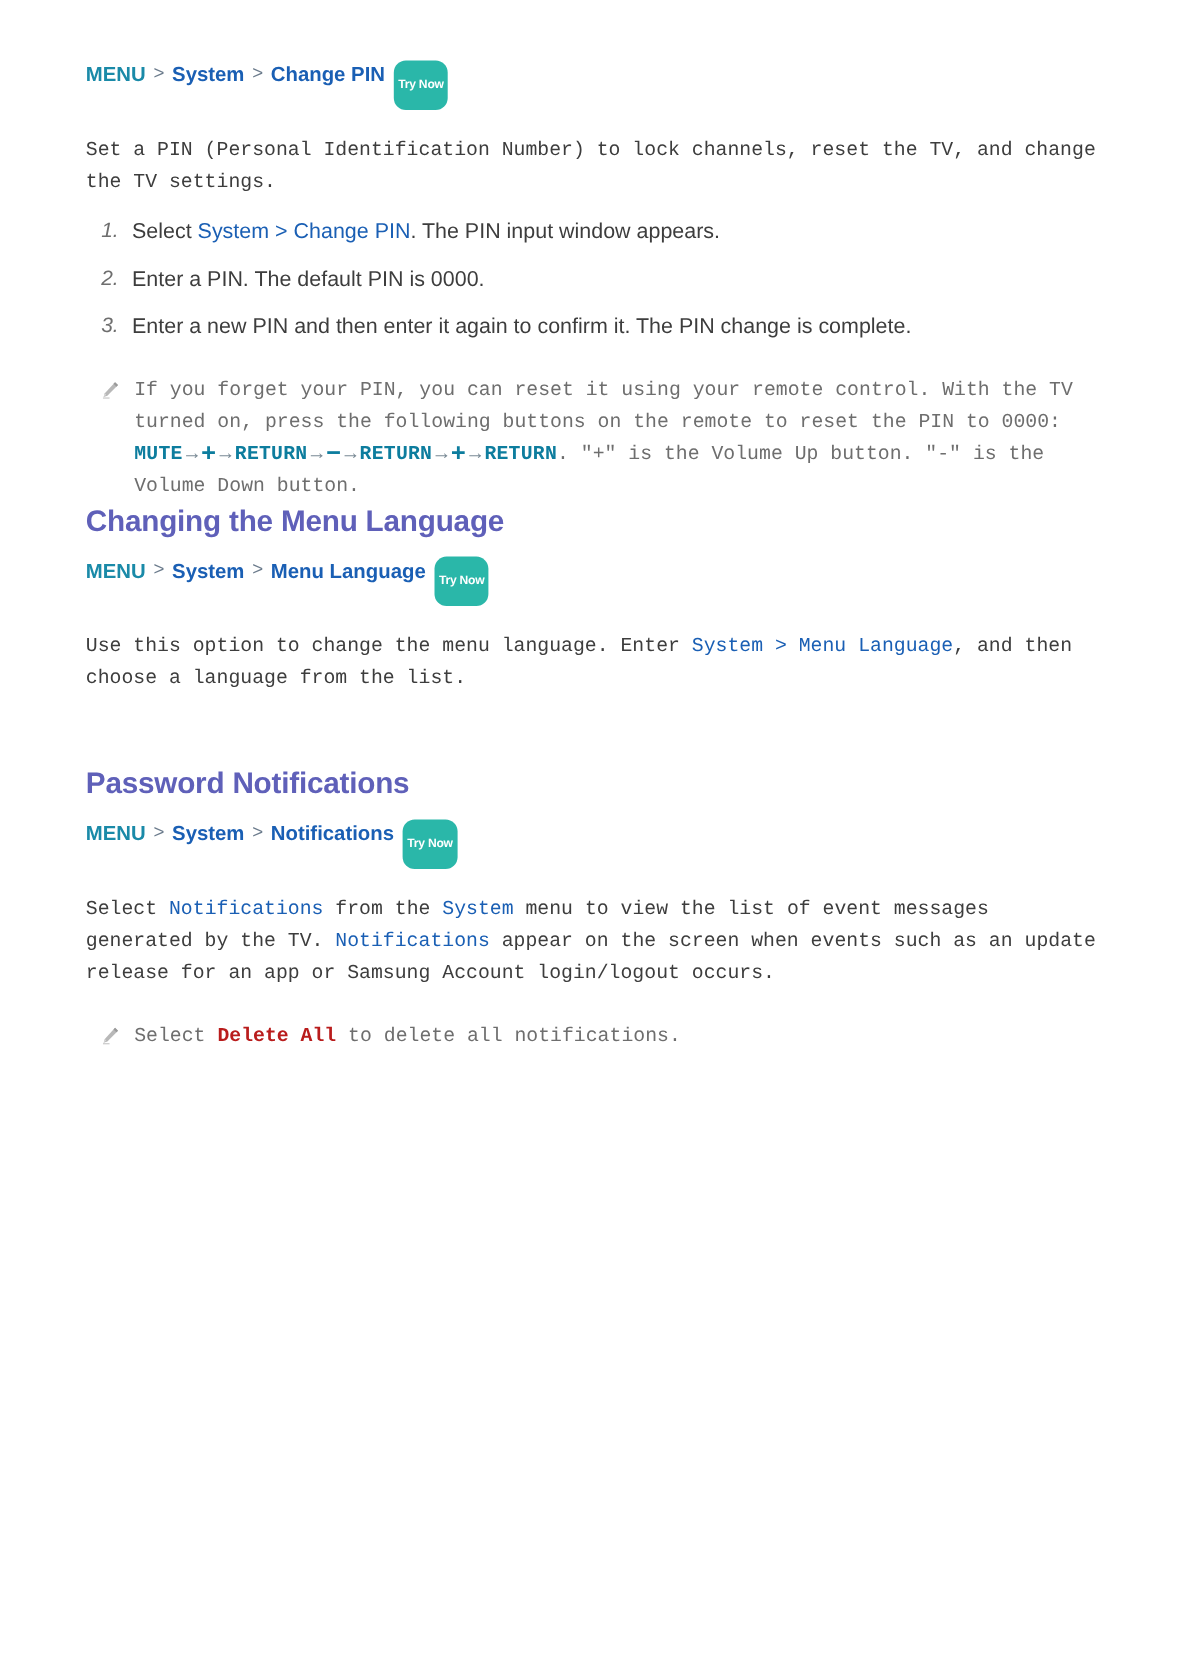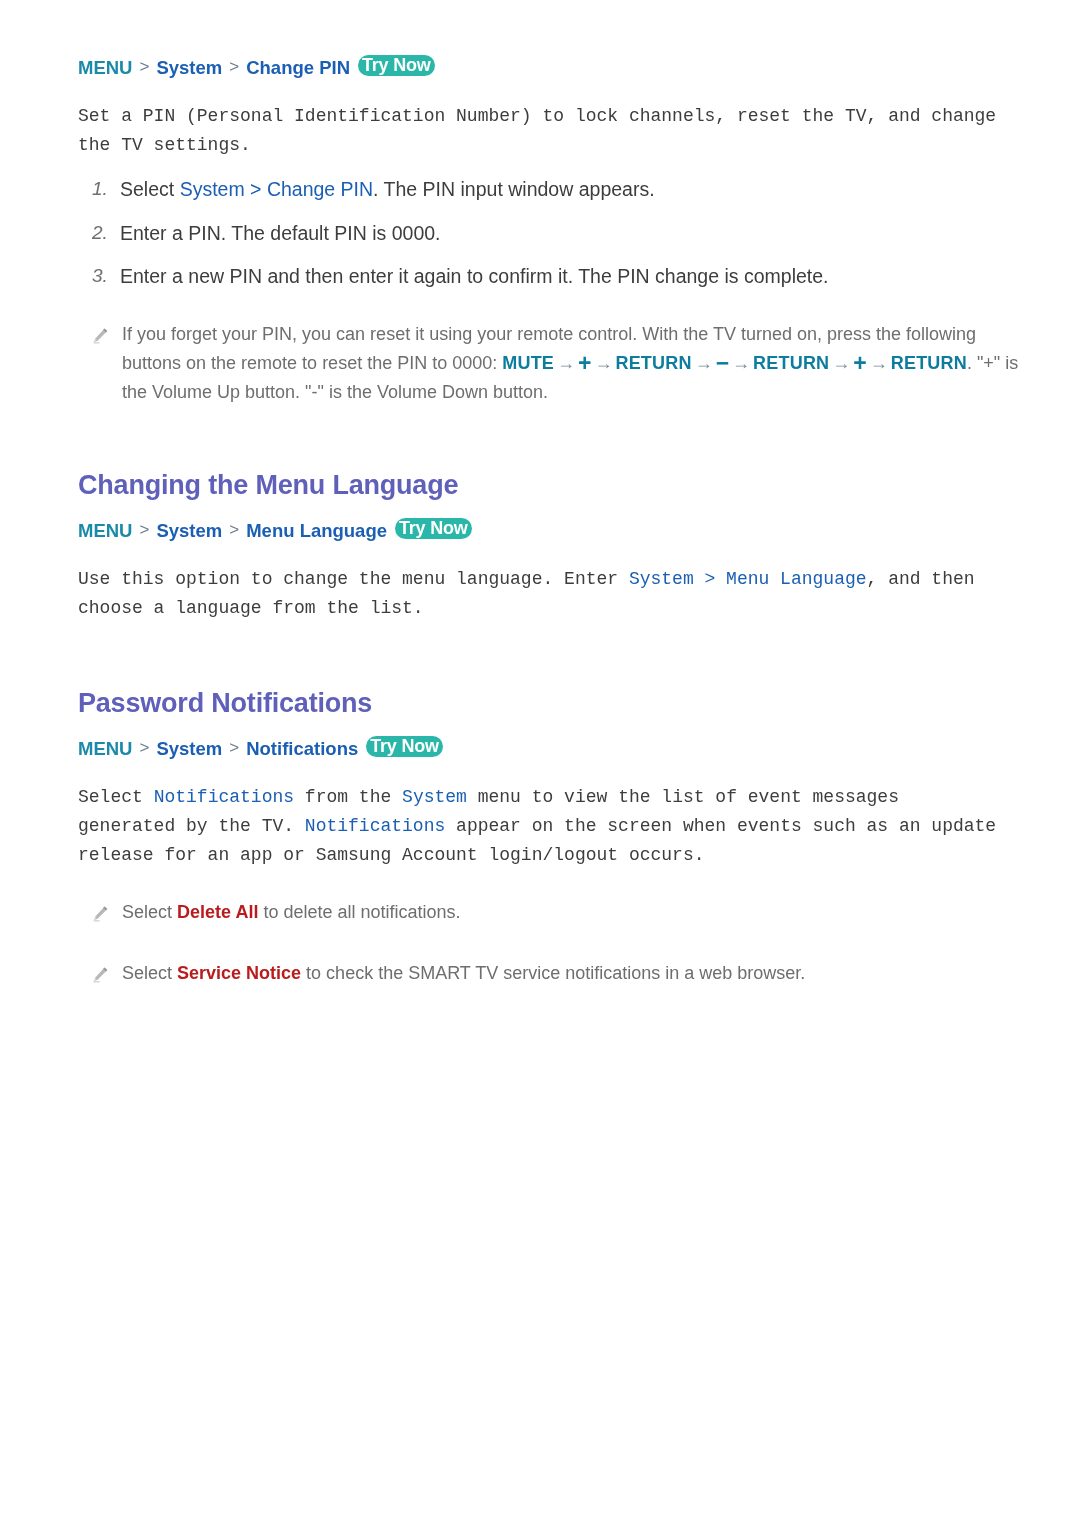--- a/index.html
+++ b/index.html
@@ -39,21 +39,21 @@
   }
   .section-heading {
     font-size: 27px;
     font-weight: bold;
     color: #5f60b9;
     letter-spacing: -0.2px;
     margin: 0;
     line-height: 1.2;
   }
   .sec-1 { margin-top: 56px; }
-  .sec-2 { margin-top: 62px; }
+  .sec-2 { }
   .sec-3 { margin-top: 64px; }
 
   
   .path {
     margin-top: 17px;
     font-size: 18.5px;
     font-weight: bold;
     line-height: 1.3;
     white-space: nowrap;
     display: flex;
@@ -65,25 +65,25 @@
     font-weight: normal;
     margin: 0 7px;
     font-size: 17px;
   }
   .path .item { color: #1a5fb4; }
   .trynow {
     display: inline-block;
     background: #2ab7a9;
     color: #ffffff;
     border-radius: 11px;
-    font-size: 18px;
+    font-size: 11px;
     font-weight: bold;
     line-height: 21px;
     height: 21px;
-    padding: 0 4px;
+    padding: 12px 4px;
     margin-left: 8px;
     letter-spacing: -0.2px;
     position: relative;
     top: -1px;
   }
 
   
   .body-text {
     font-size: 18px;
     color: #3d3d3d;
@@ -120,20 +120,21 @@
   .olist .txt { flex: 1 1 auto; }
 
   
   .notes { margin-top: 20px; }
   .note {
     display: flex;
     margin-top: 28px;
     font-size: 18px;
     line-height: 1.62;
     color: #6e6e6e;
+    font-family: Liberation Mono, monospace;
   }
   .note .pencil {
     flex: 0 0 44px;
     width: 44px;
     padding-left: 14px;
     box-sizing: border-box;
     padding-top: 4px;
   }
   .note .note-body {
     flex: 1 1 auto;
@@ -245,27 +246,16 @@
           <svg width="17" height="17" viewBox="0 0 17 17" aria-hidden="true">
             <path d="M12.6 1.4 L15.3 4.1 L5.6 13.8 L2.2 14.9 L3.3 11.5 Z" fill="#b8b8b8"></path>
             <path d="M12.6 1.4 L15.3 4.1 L13.9 5.5 L11.2 2.8 Z" fill="#9a9a9a"></path>
             <path d="M2.2 14.9 L3.3 11.5 L4.6 12.8 Z" fill="#d8d8d8"></path>
             <rect x="1.6" y="15.3" width="6" height="1.1" fill="#c9c9c9"></rect>
           </svg>
         </span>
         <span class="note-body"><span>Select </span><span class="kw-b">Delete All</span><span> to delete all notifications.</span></span>
       </div>
 
-      <div class="note">
-        <span class="pencil">
-          <svg width="17" height="17" viewBox="0 0 17 17" aria-hidden="true">
-            <path d="M12.6 1.4 L15.3 4.1 L5.6 13.8 L2.2 14.9 L3.3 11.5 Z" fill="#b8b8b8"></path>
-            <path d="M12.6 1.4 L15.3 4.1 L13.9 5.5 L11.2 2.8 Z" fill="#9a9a9a"></path>
-            <path d="M2.2 14.9 L3.3 11.5 L4.6 12.8 Z" fill="#d8d8d8"></path>
-            <rect x="1.6" y="15.3" width="6" height="1.1" fill="#c9c9c9"></rect>
-          </svg>
-        </span>
-        <span class="note-body"><span>Select </span><span class="kw-b">Service Notice</span><span> to check the SMART TV service notifications in a web browser.</span></span>
-      </div>
     </div>
   </div>
 
 </div>
 
 </body></html>

